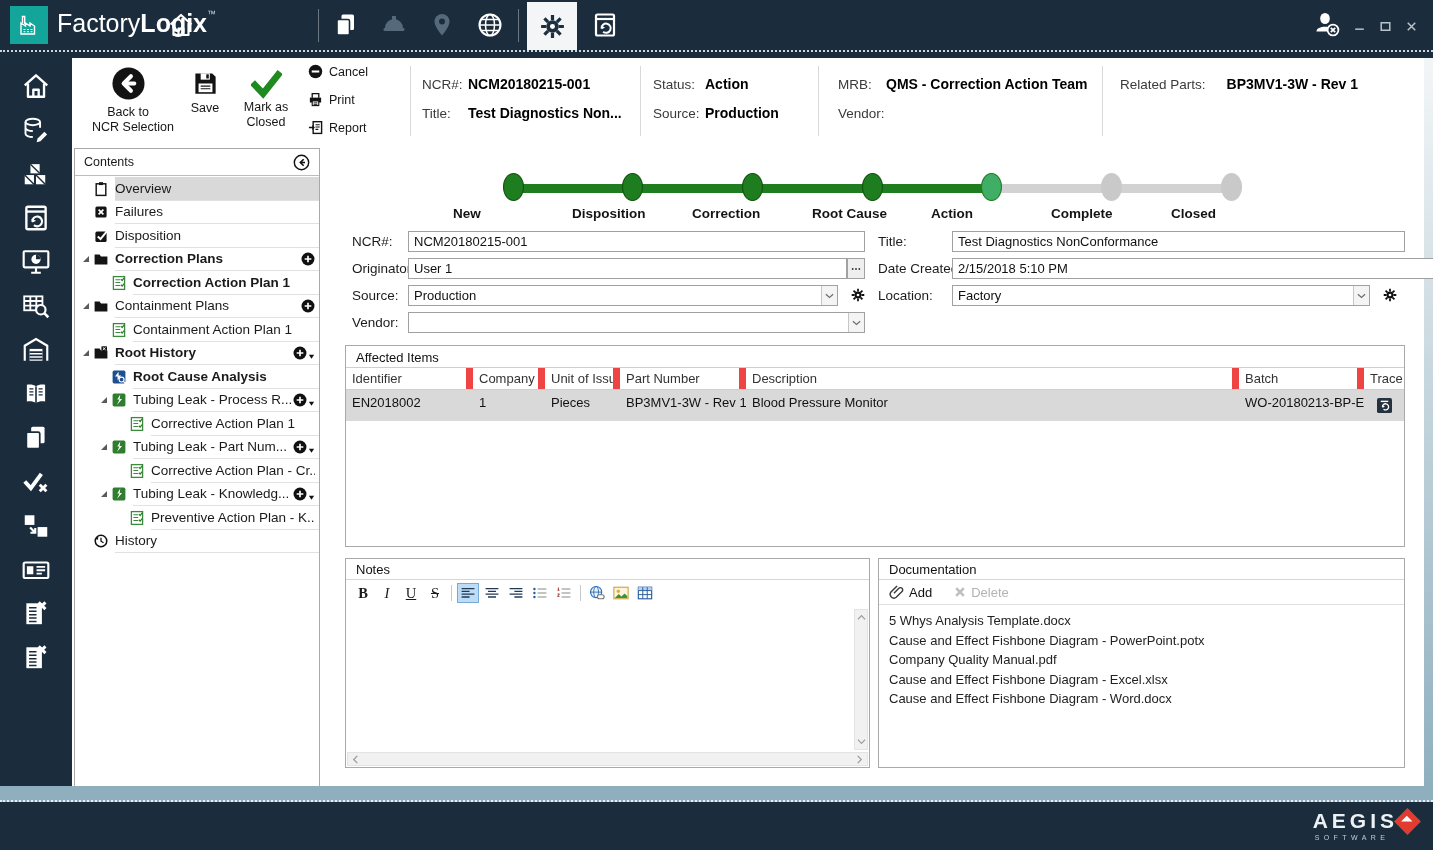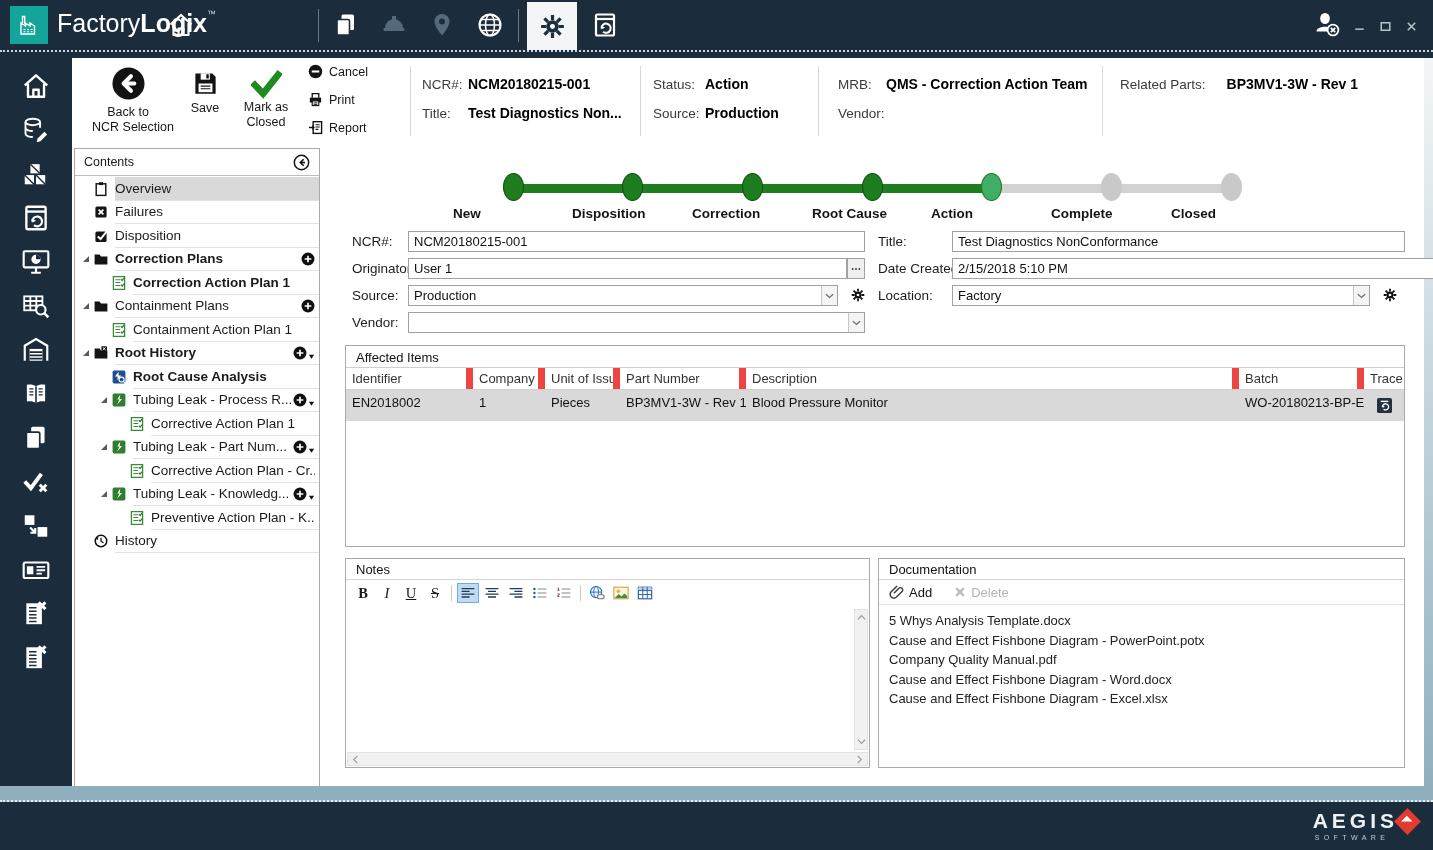--- a/index.html
+++ b/index.html
@@ -922,22 +922,22 @@
             <path d="M2.5 2.5l9 9M11.5 2.5l-9 9" stroke="#bdbdbd" stroke-width="2.8"></path>
           </svg>
         </span>
       <span>Delete</span>
     </span>
   </div>
   <div class="dlist" id="doclist">
       <div class="fitem">5 Whys Analysis Template.docx</div>
       <div class="fitem">Cause and Effect Fishbone Diagram - PowerPoint.potx</div>
       <div class="fitem">Company Quality Manual.pdf</div>
+      <div class="fitem">Cause and Effect Fishbone Diagram - Excel.xlsx</div>
       <div class="fitem">Cause and Effect Fishbone Diagram - Word.docx</div>
-      <div class="fitem">Cause and Effect Fishbone Diagram - Excel.xlsx</div>
     </div>
 </div>
 
 <div class="fstrip"></div>
 <div class="fbar">
   <div class="aegis">
     <div class="aegis-row">
       <span class="aegis-name">AEGIS</span>
       <span class="aegis-diamond"></span>
     </div>

